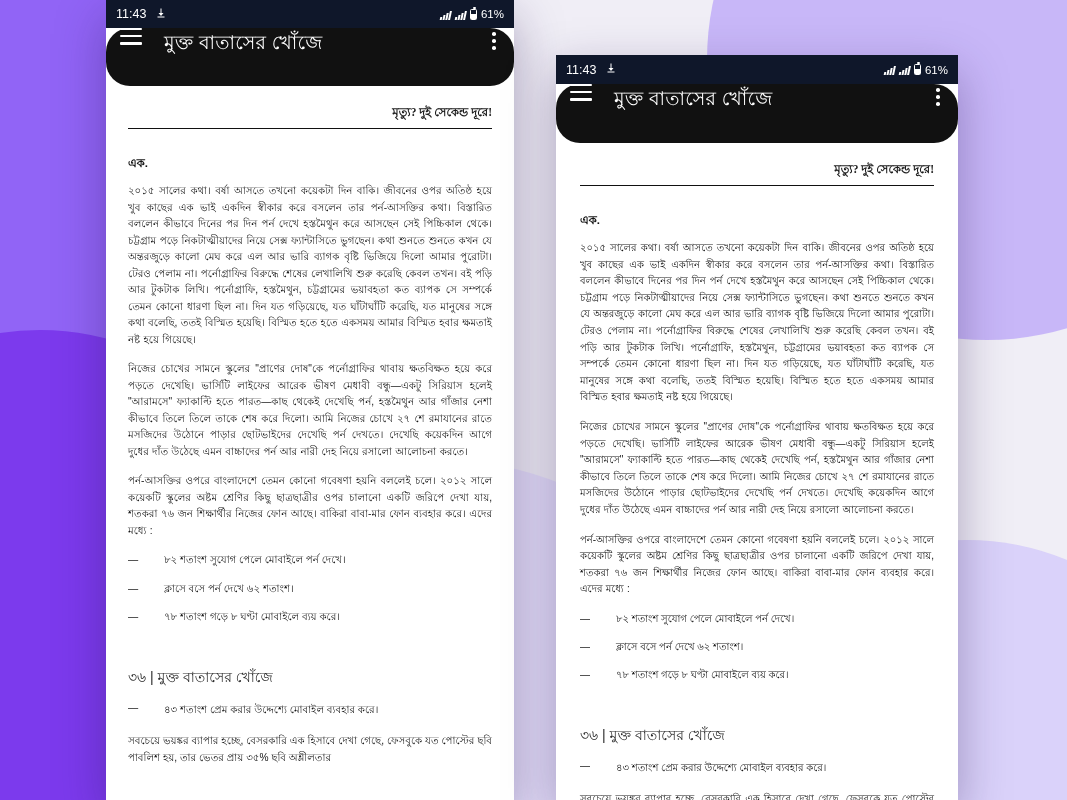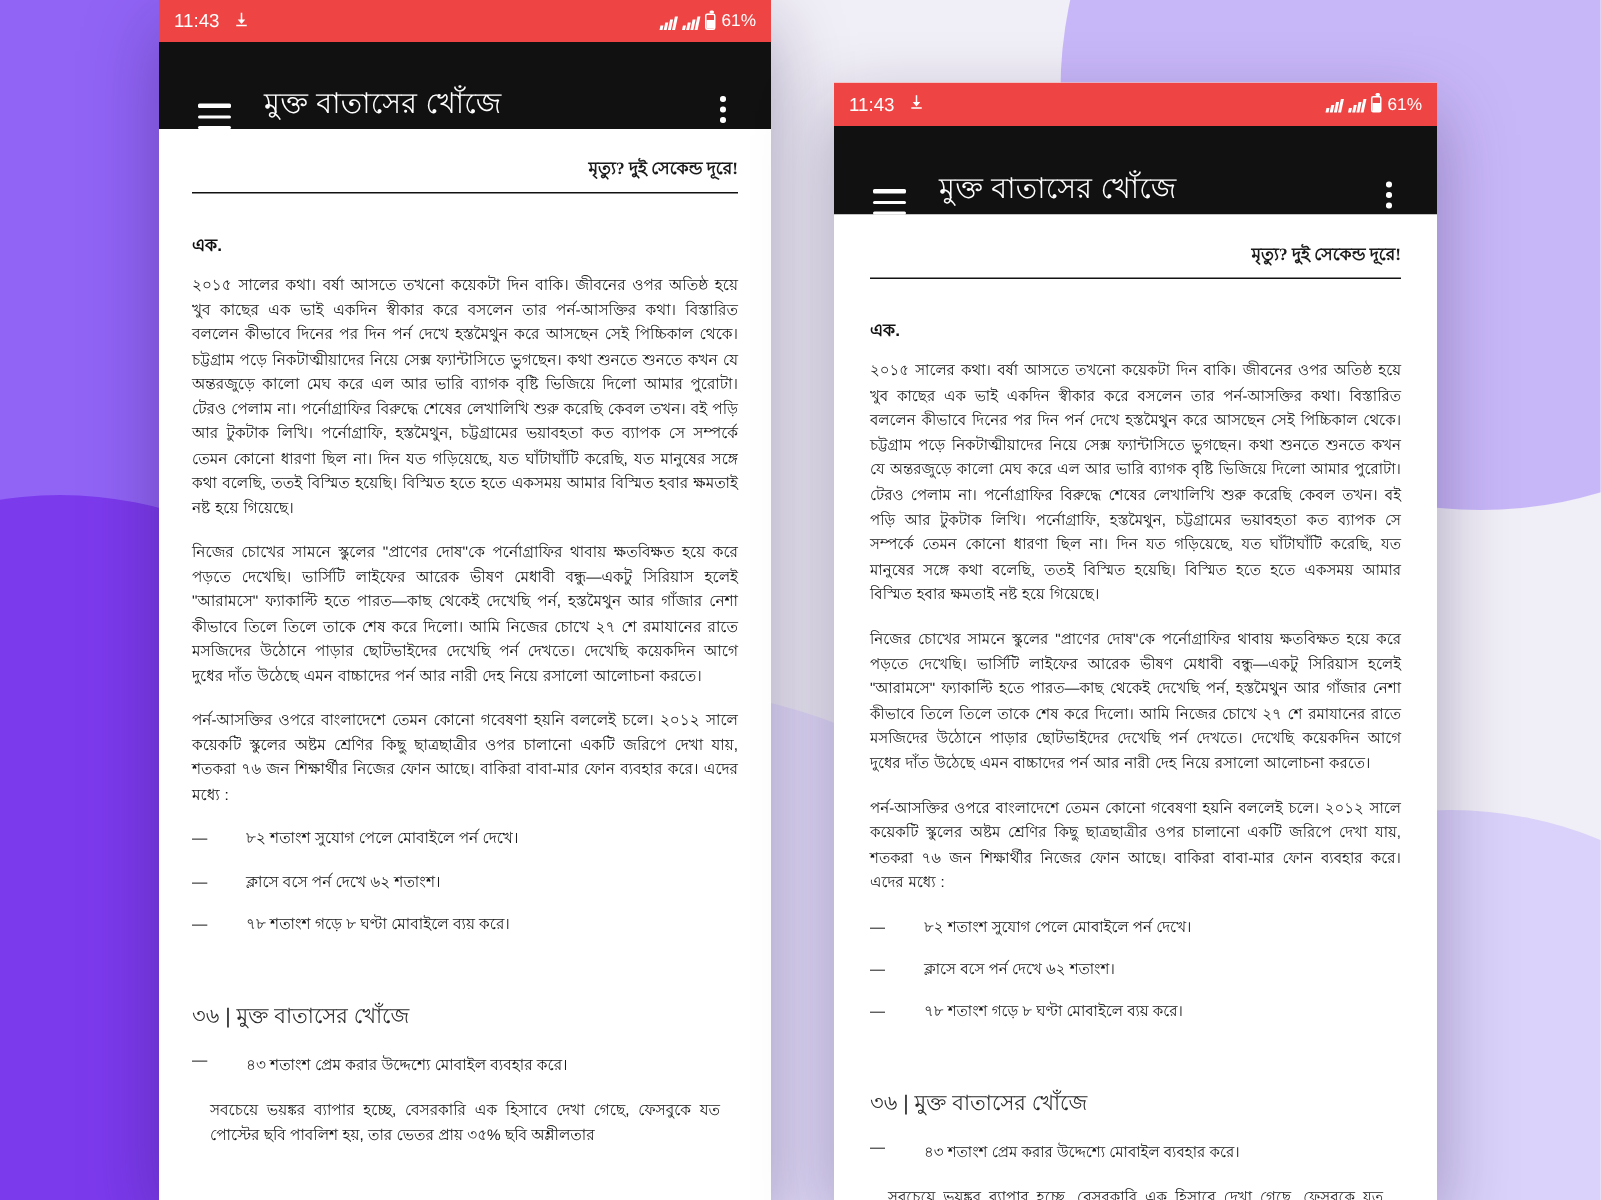--- a/index.html
+++ b/index.html
@@ -67,21 +67,21 @@
     left: 106px; top: 0;
     width: 408px; height: 800px;
   }
   .phone-front {
     left: 556px; top: 55px;
     width: 402px; height: 745px;
   }
 
   
   .statusbar {
-    background: #ef4444;
+    background: #0f172a;
     color: #ffffff;
     display: flex;
     width: 100%;
     padding: 0 10px;
   }
   .phone-back .statusbar { height: 28px; font-size: 12.5px; }
   .phone-front .statusbar { height: 29px; font-size: 12.5px; }
   .statusbar .sb-left { display: flex; align-items: center; gap: 9px; }
   .statusbar .sb-right {
     margin-left: auto;
@@ -106,23 +106,24 @@
   .batt::after {
     content: ""; position: absolute; top: -3px; left: 1.6px;
     width: 3px; height: 2px; background: #fff; border-radius: 1px;
   }
 
   
   .appbar {
     background: #111111;
     color: #ffffff;
     display: flex;
-    align-items: flex-end;
-    padding: 0 26px;
+    align-items: flex-start;
+    padding: 0 14px;
     width: 100%;
+    border-radius: 24px;
   }
   .phone-back .appbar { height: 58px; }
   .phone-front .appbar { height: 59px; }
   .appbar .title {
     font-size: 19px;
     margin-left: 22px;
     letter-spacing: 0.2px;
     white-space: nowrap;
   }
   .hamburger { width: 22px; display: flex; flex-direction: column; gap: 5px; cursor: pointer; }
@@ -195,21 +196,21 @@
     color: #161616;
     display: flex; gap: 10px;
     margin-bottom: 14px;
   }
   .tail-line .dash { width: 26px; flex: none; }
   .tail-para {
     font-size: 10.2px;
     line-height: 1.62;
     color: #161616;
     text-align: justify;
-    margin: 12px;
+    margin: 0;
   }
   .phone-front .tail-para, .phone-front .tail-line { font-size: 10px; }
 </style>
 </head>
 <body>
 
 <div class="bg-layer">
   <div class="blob-c"></div>
   <div class="blob-a"></div>
   <div class="blob-b"></div>

